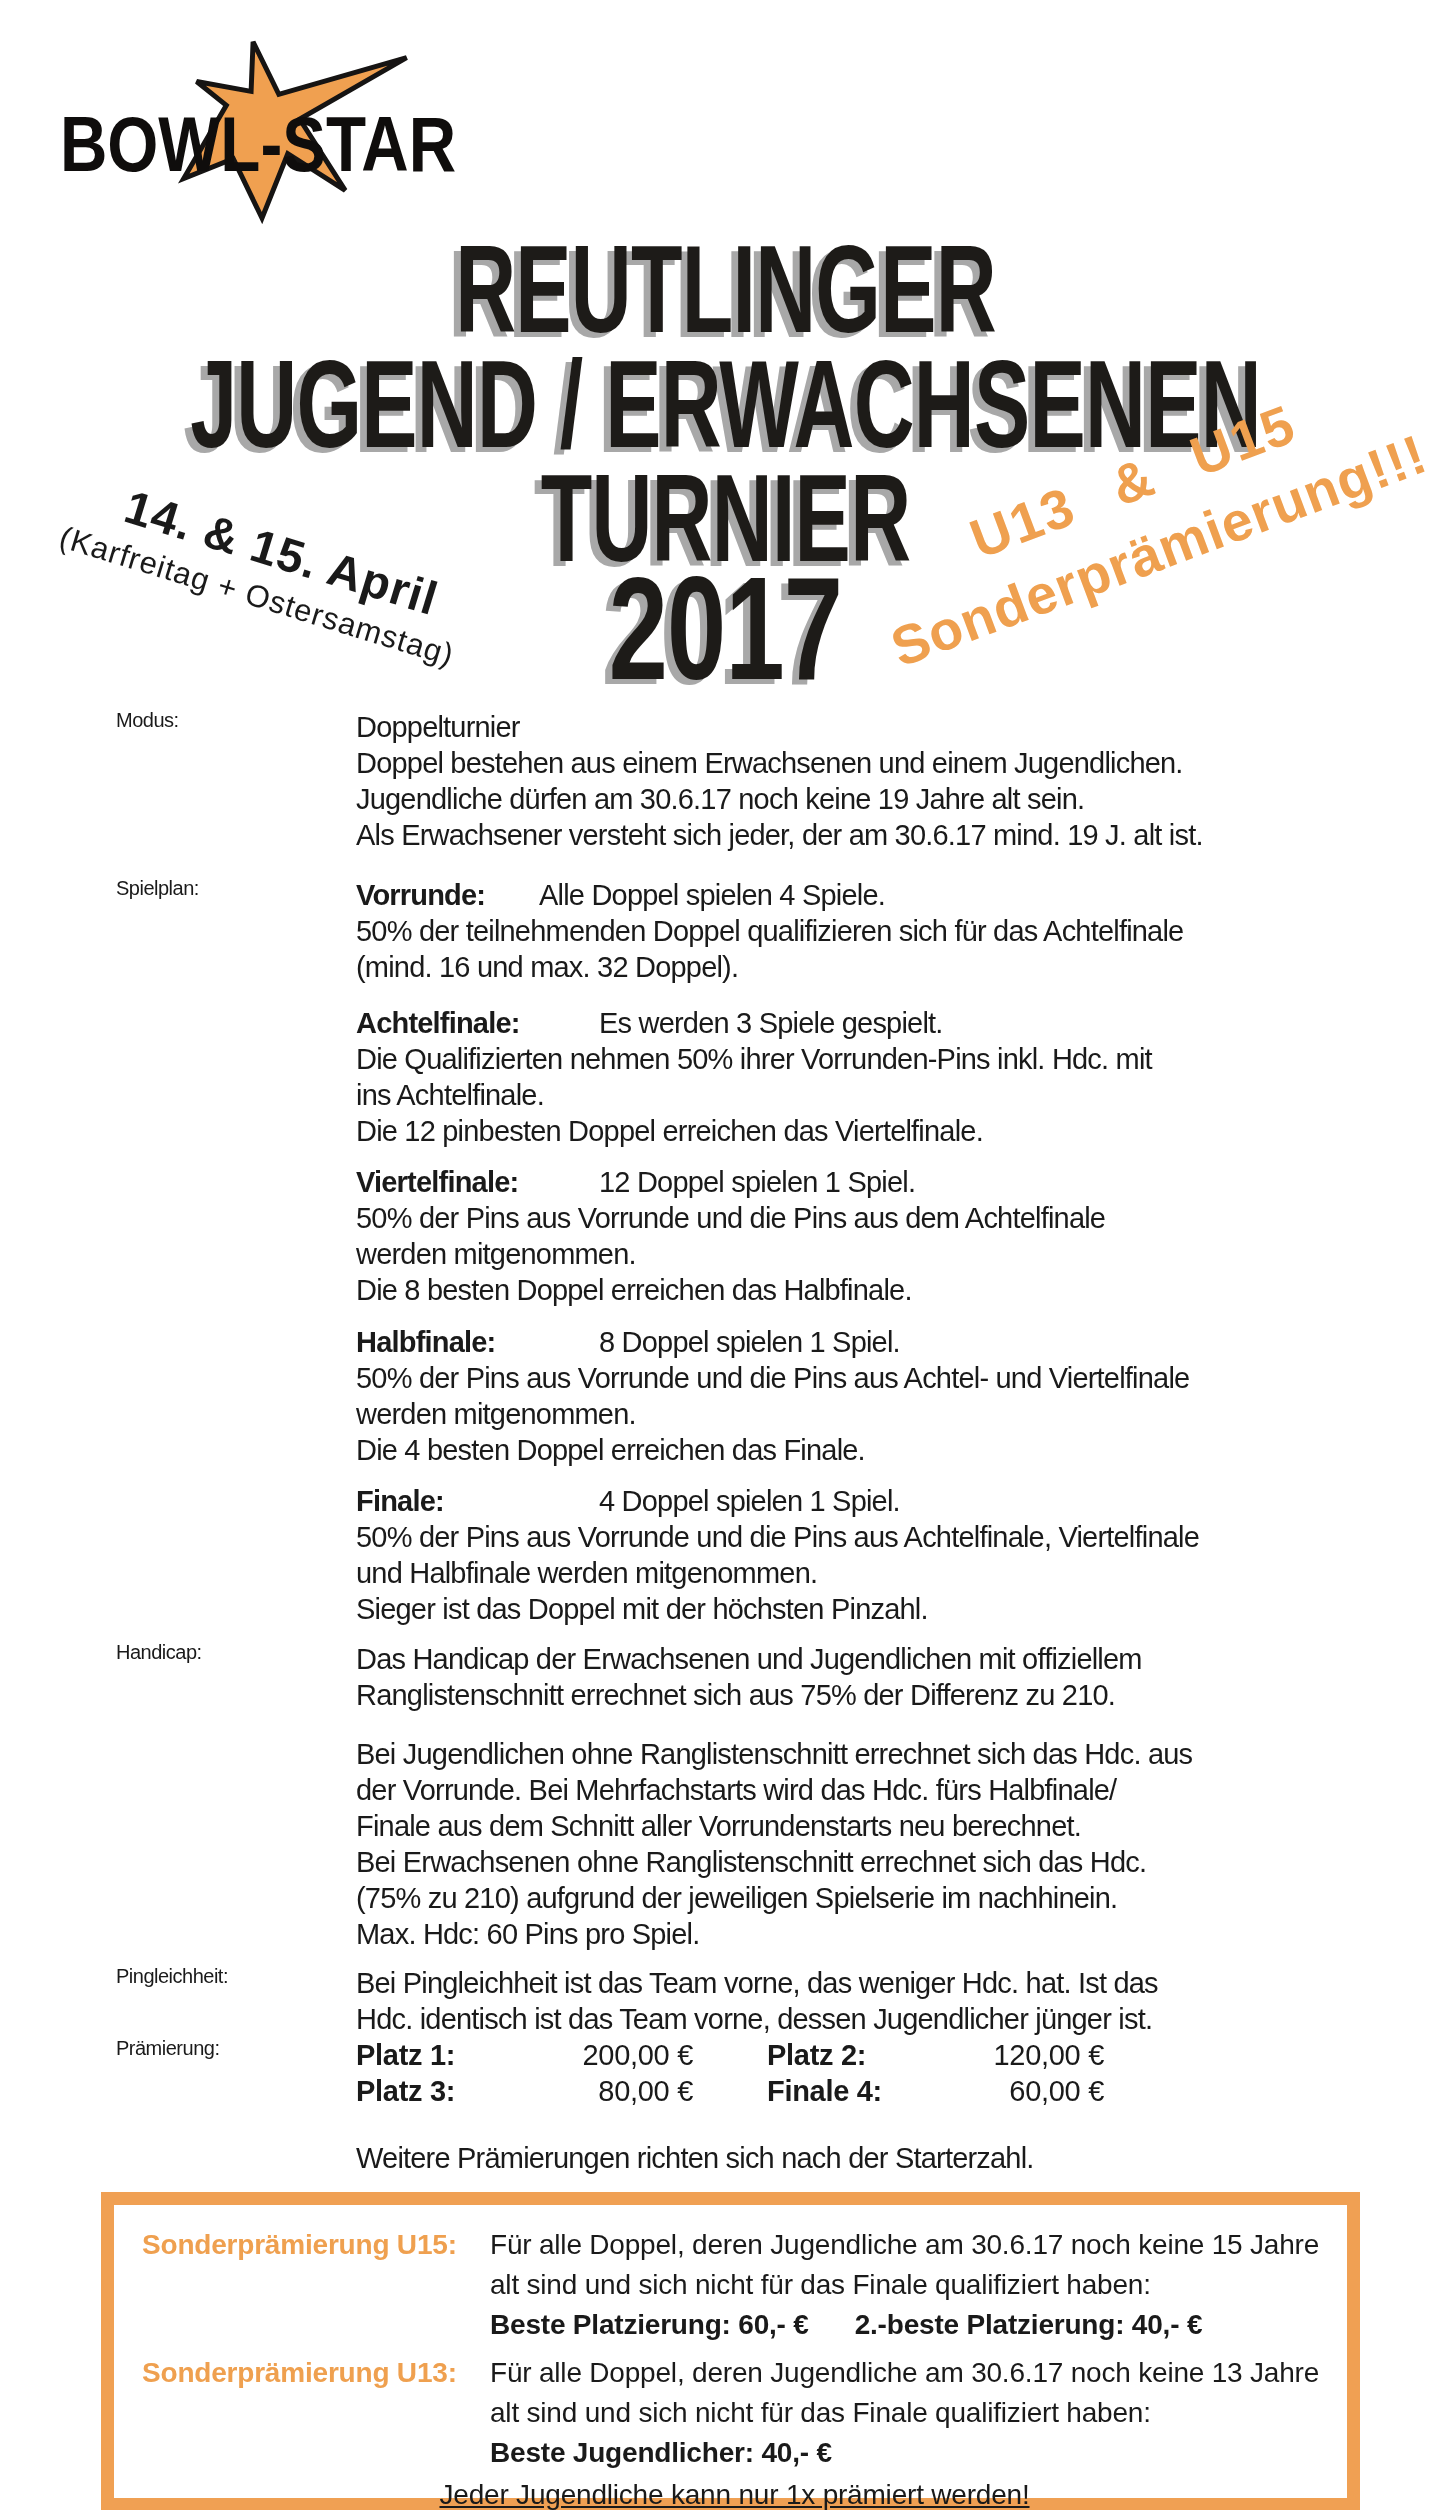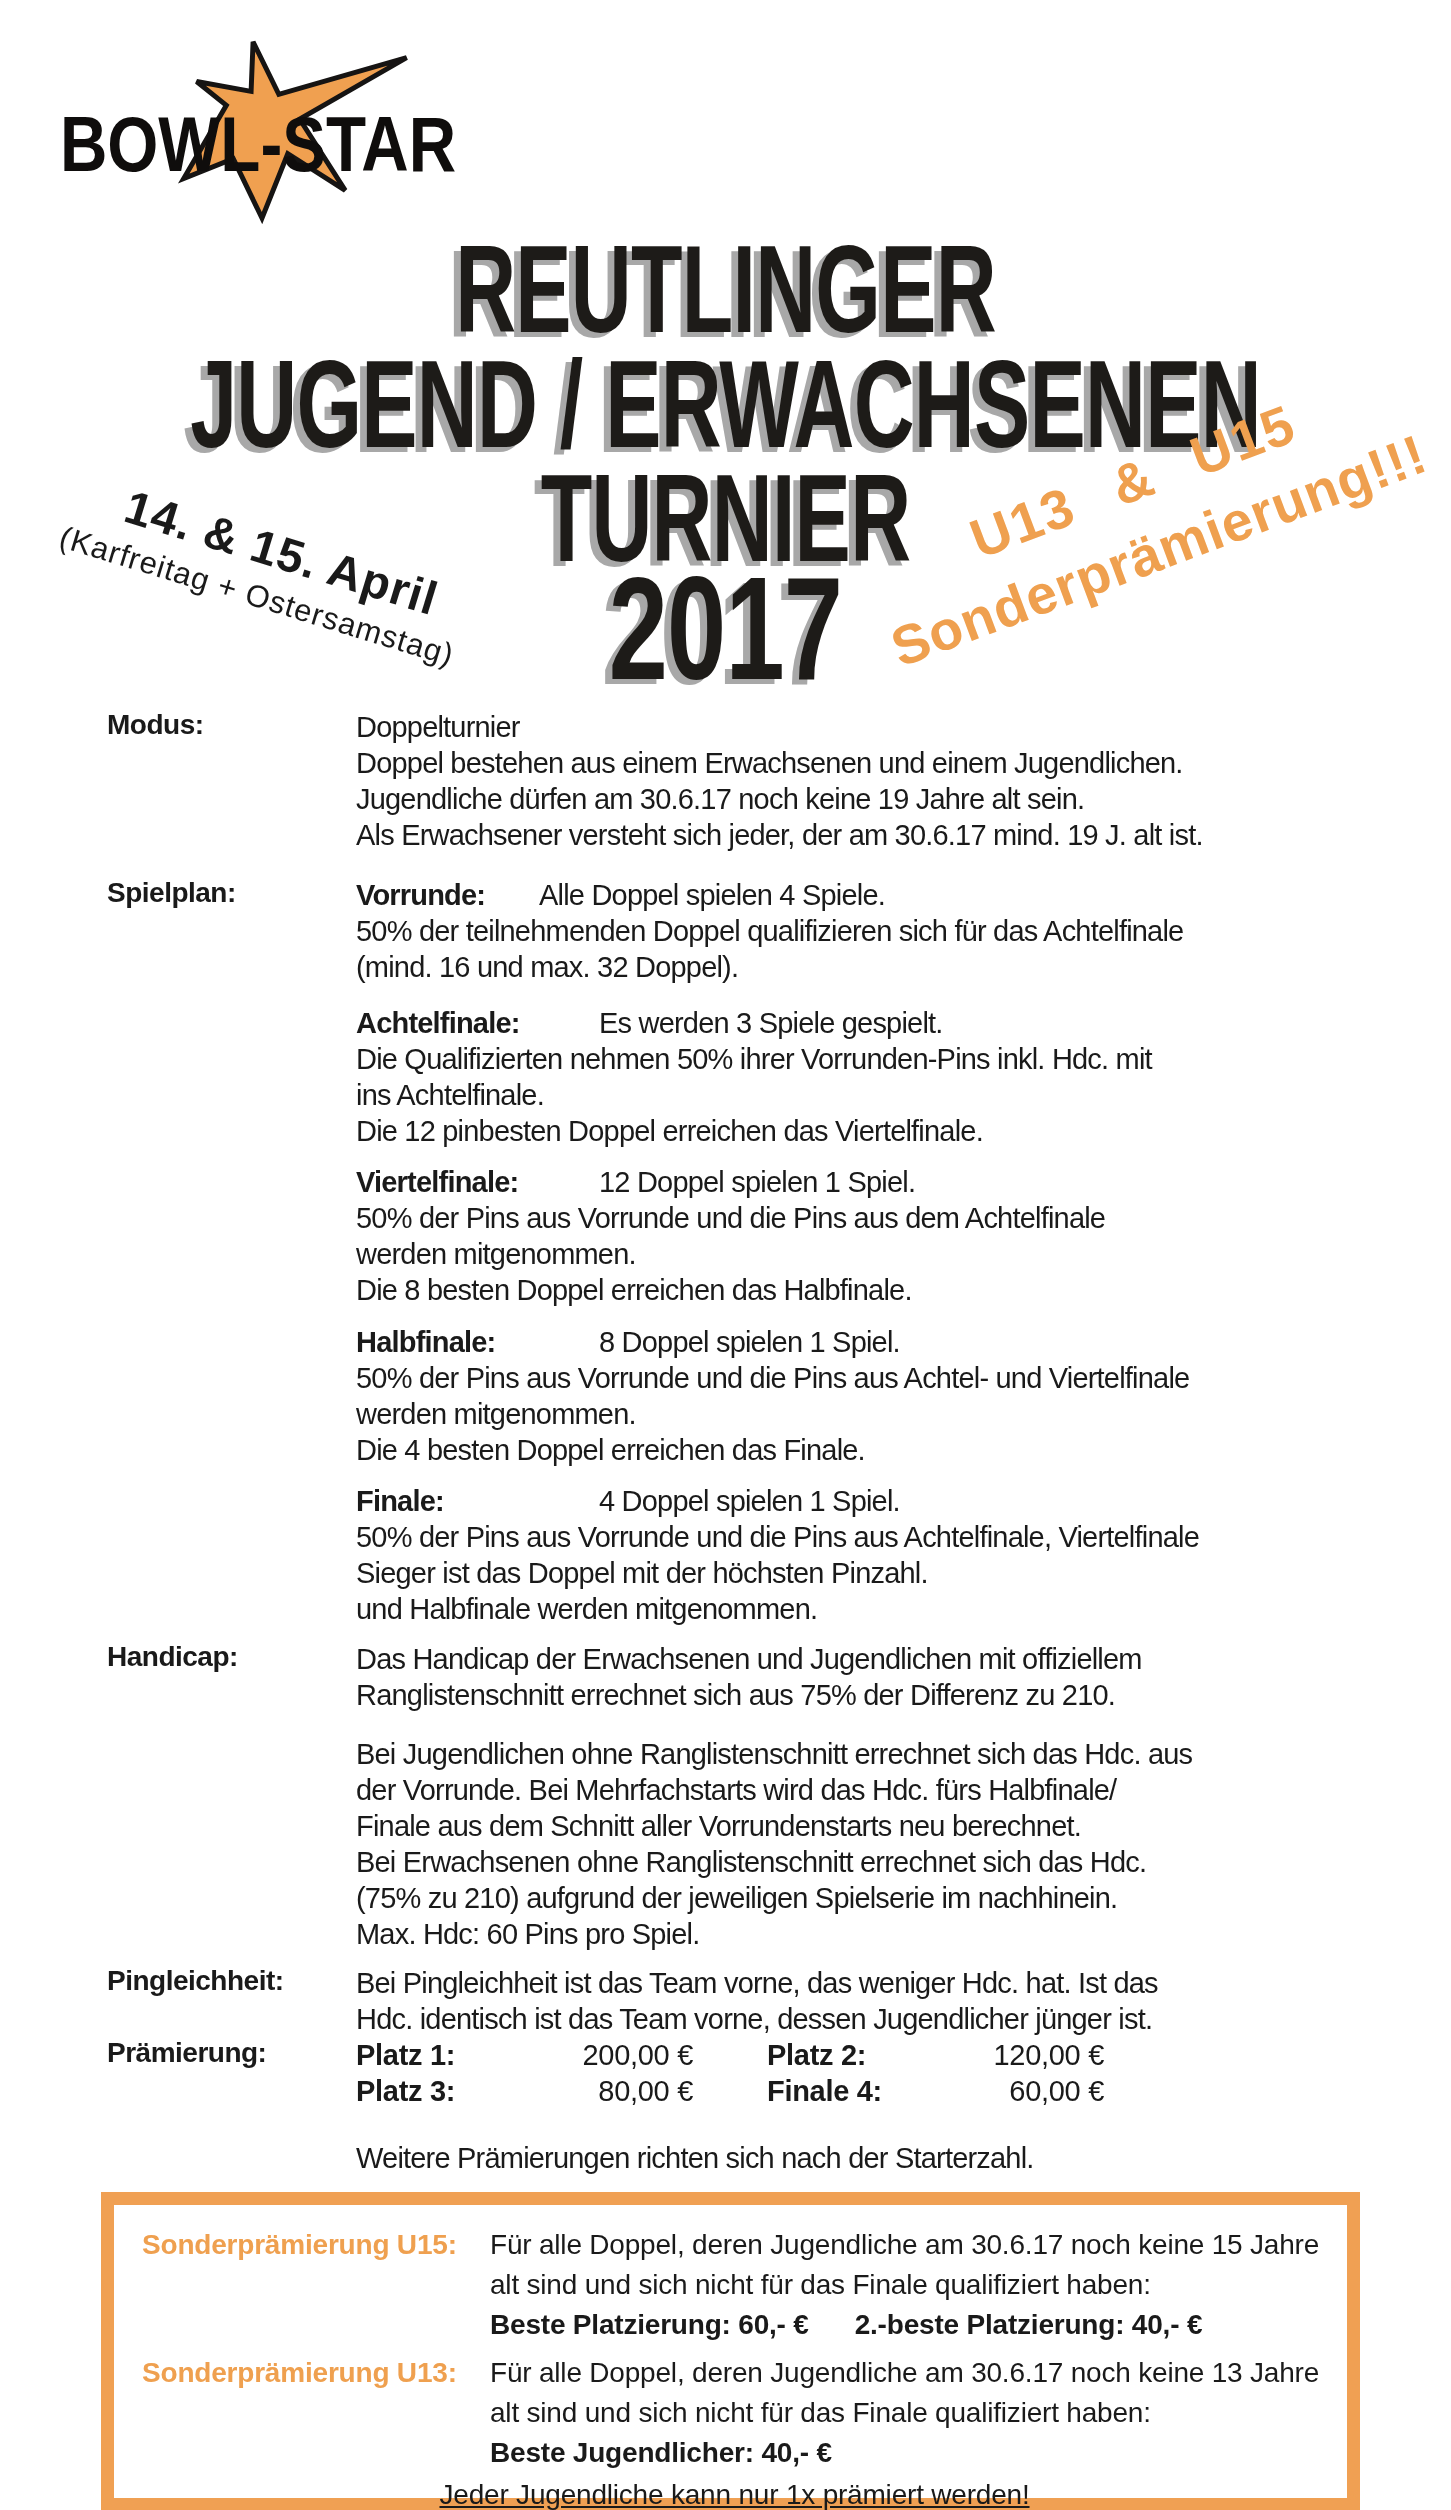--- a/index.html
+++ b/index.html
@@ -26,21 +26,21 @@
   
   #promoBadge{
     position:absolute;left:849px;top:447px;width:594px;text-align:center;
     transform:rotate(-20.5deg);transform-origin:50% 50%;
     color:#efa04f;font-weight:bold;white-space:nowrap;
   }
   #promoBadge .p1{font-size:55px;word-spacing:26px;letter-spacing:2px;}
   #promoBadge .p2{font-size:55px;margin-top:10px;letter-spacing:1px;}
   
   .slabel{
-    position:absolute;left:107px;font-weight:bold;font-size:28px;
+    position:absolute;left:116px;font-weight:normal;font-size:20px;
     letter-spacing:-0.5px;white-space:nowrap;
   }
   .scontent{
     position:absolute;left:356px;font-size:29px;line-height:36px;
     letter-spacing:-0.8px;white-space:nowrap;
   }
   .bhead{font-weight:bold;display:inline-block;}
   .bhead.w1{min-width:183px;}
   .bhead.w2{min-width:243px;}
   
@@ -129,22 +129,22 @@
     <div>50% der Pins aus Vorrunde und die Pins aus Achtel- und Viertelfinale</div>
     <div>werden mitgenommen.</div>
     <div>Die 4 besten Doppel erreichen das Finale.</div>
   </div>
 
   <div class="scontent" style="top:1483px;">
     <div>
       <span class="bhead w2">Finale:</span><span>4 Doppel spielen 1 Spiel.</span>
     </div>
     <div>50% der Pins aus Vorrunde und die Pins aus Achtelfinale, Viertelfinale</div>
+    <div>und Halbfinale werden mitgenommen.</div>
     <div>Sieger ist das Doppel mit der höchsten Pinzahl.</div>
-    <div>und Halbfinale werden mitgenommen.</div>
   </div>
 
   <div class="slabel" style="top:1641px;">Handicap:</div>
   <div class="scontent" style="top:1641px;">
     <div>Das Handicap der Erwachsenen und Jugendlichen mit offiziellem</div>
     <div>Ranglistenschnitt errechnet sich aus 75% der Differenz zu 210.</div>
   </div>
   <div class="scontent" style="top:1736px;">
     <div>Bei Jugendlichen ohne Ranglistenschnitt errechnet sich das Hdc. aus</div>
     <div>der Vorrunde. Bei Mehrfachstarts wird das Hdc. fürs Halbfinale/</div>

